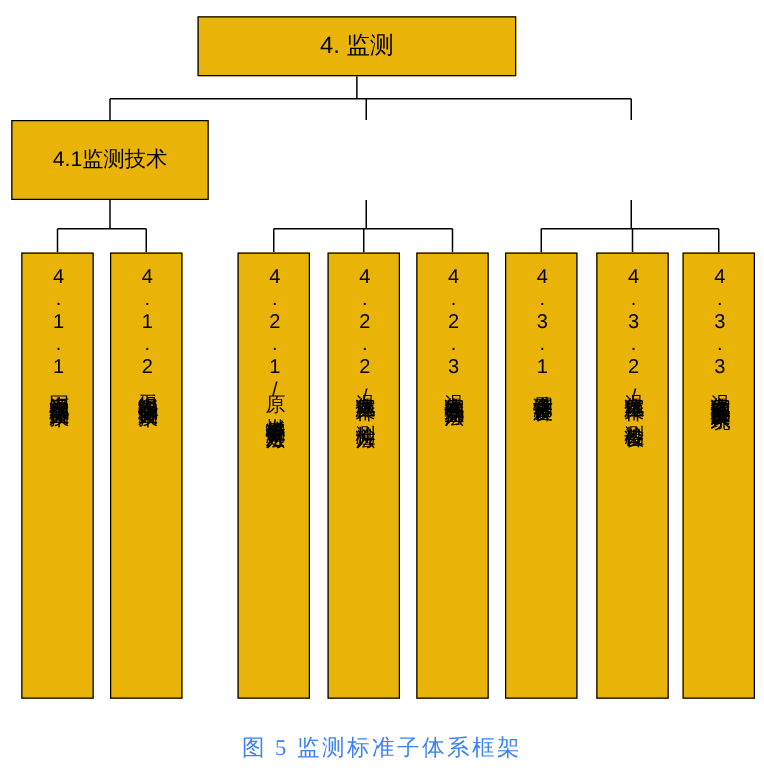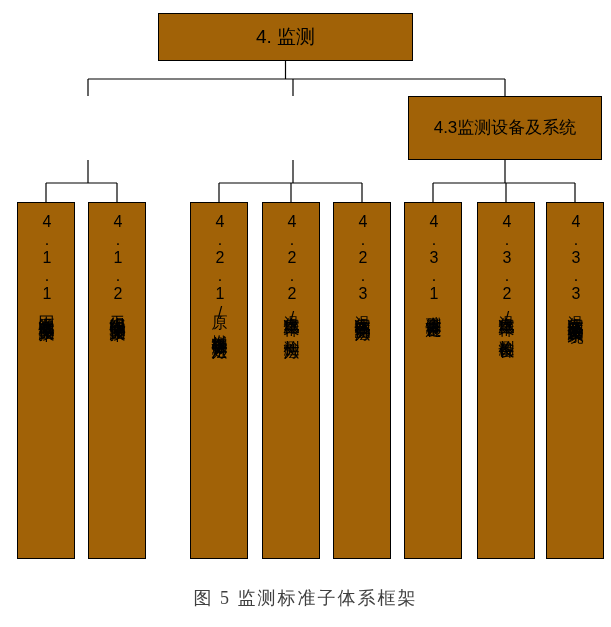--- a/index.html
+++ b/index.html
@@ -19,21 +19,21 @@
     position: absolute;
     left: 0;
     top: 0;
     width: 611px;
     height: 627px;
   }
   .box {
     position: absolute;
     box-sizing: border-box;
     border: 1px solid #000000;
-    background: #a16207;
+    background: #eab308;
     display: flex;
     align-items: center;
     justify-content: center;
     text-align: left;
     font-family: "Liberation Sans", sans-serif;
     font-size: 17px;
     line-height: 1.25;
     color: #000000;
   }
   
@@ -80,21 +80,21 @@
 
   .caption {
     position: absolute;
     left: 0;
     top: 586px;
     width: 611px;
     text-align: center;
     font-size: 18px;
     font-family: "Liberation Serif", serif;
     letter-spacing: 2px;
-    color: #404040;
+    color: #3b82f6;
   }
   svg.connectors {
     position: absolute;
     left: 0;
     top: 0;
     width: 611px;
     height: 627px;
     pointer-events: none;
   }
 </style>
@@ -128,22 +128,22 @@
     <line x1="433" y1="183" x2="575" y2="183" stroke="#000000" stroke-width="1.2"></line>
     <line x1="433" y1="183" x2="433" y2="202" stroke="#000000" stroke-width="1.2"></line>
     <line x1="506" y1="183" x2="506" y2="202" stroke="#000000" stroke-width="1.2"></line>
     <line x1="575" y1="183" x2="575" y2="202" stroke="#000000" stroke-width="1.2"></line>
   </svg>
 
   <div class="box root-box">
     <span>4. 监测</span>
   </div>
 
-  <div class="box l2 l2-c">
-    <span>4.3监测设备及系统</span>
+  <div class="box l2 l2-a">
+    <span>4.1监测技术</span>
   </div>
 
   <div class="box l3 l3-1">
     <span>4.1.1固定源温室气体监测技术</span>
   </div>
   <div class="box l3 l3-2">
     <span>4.1.2无组织温室气体监测技术</span>
   </div>
   <div class="box l3 l3-3">
     <span>4.2.1原/燃料碳含量测定方法</span>

